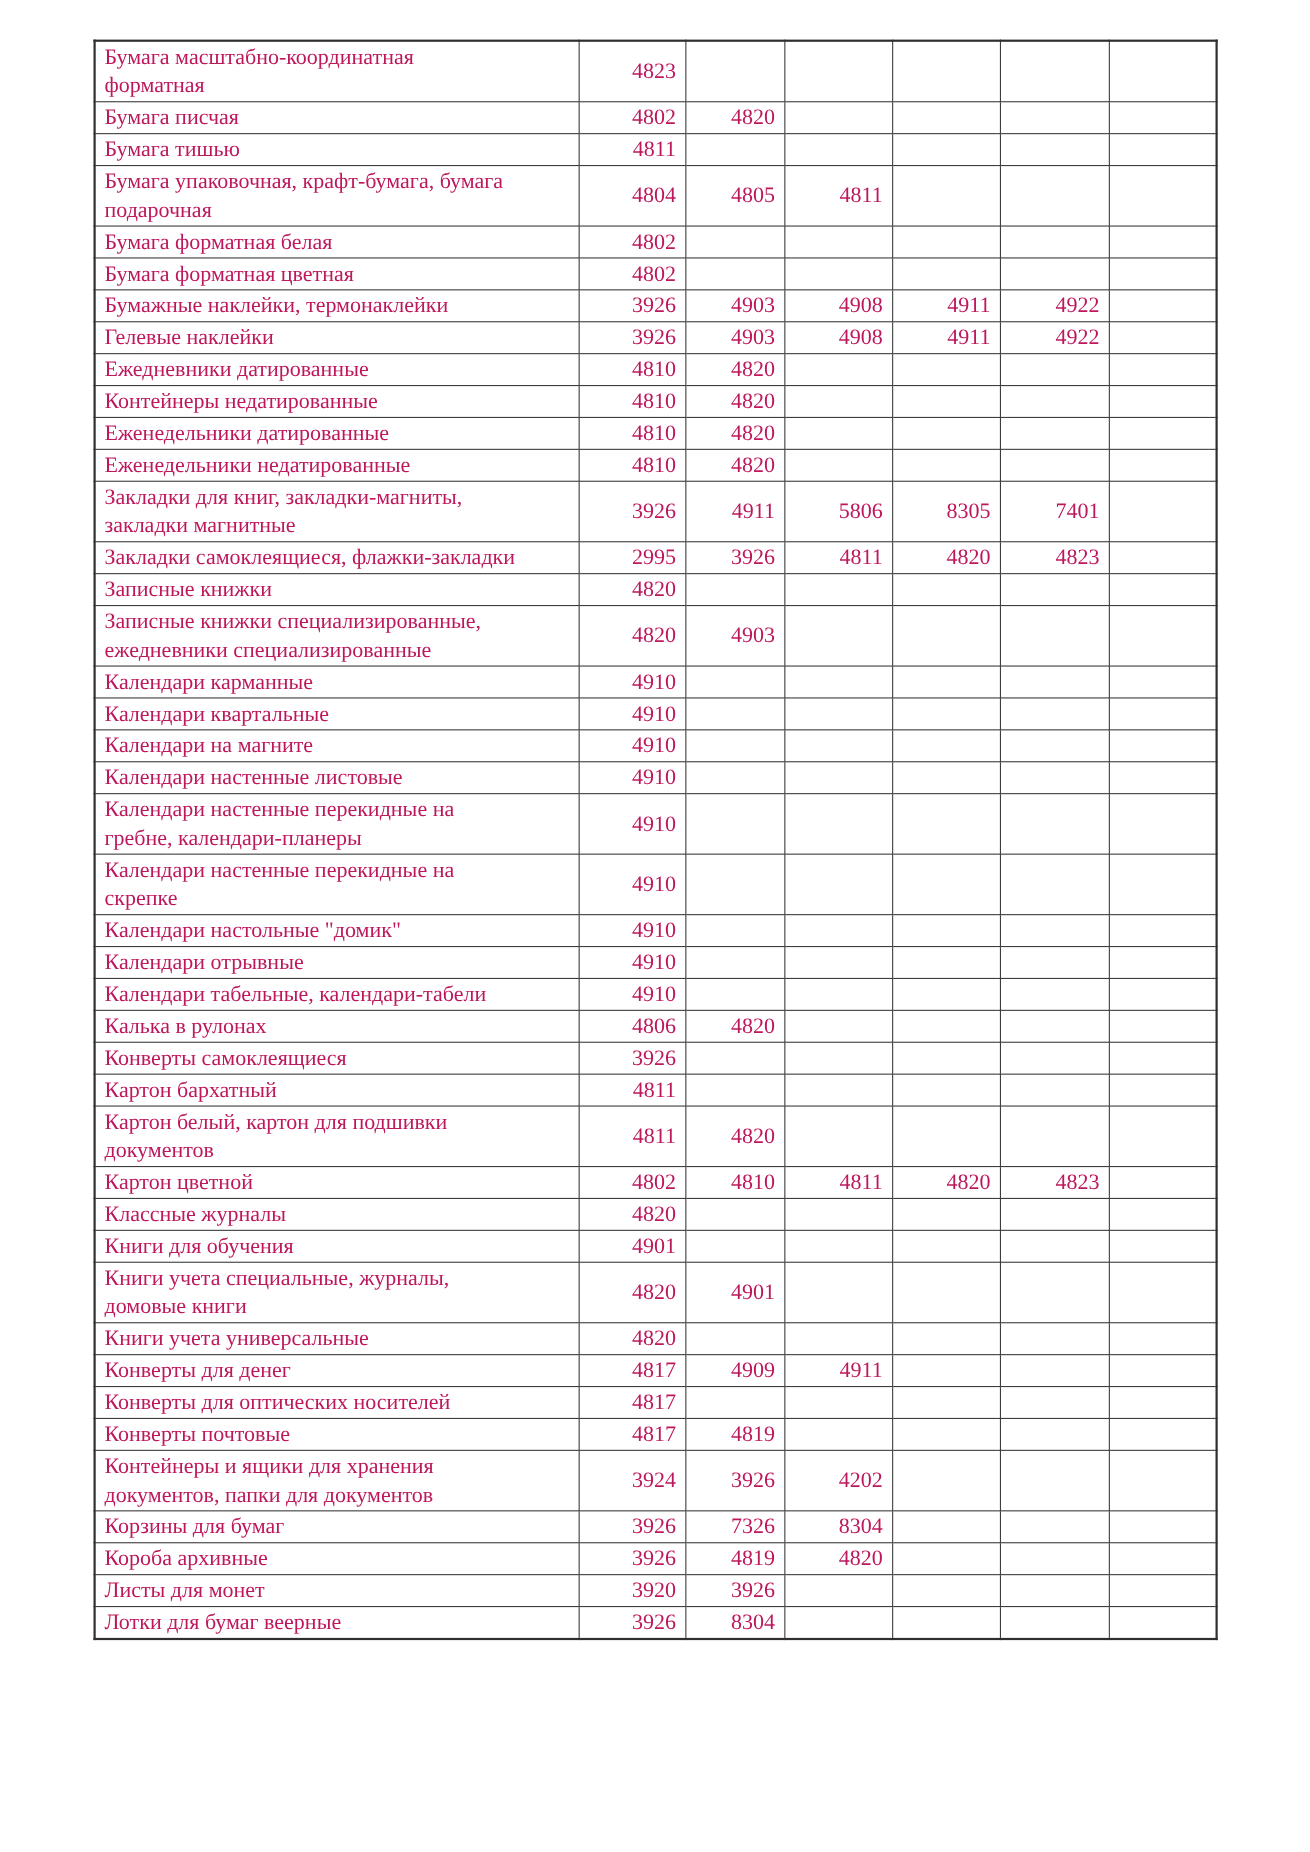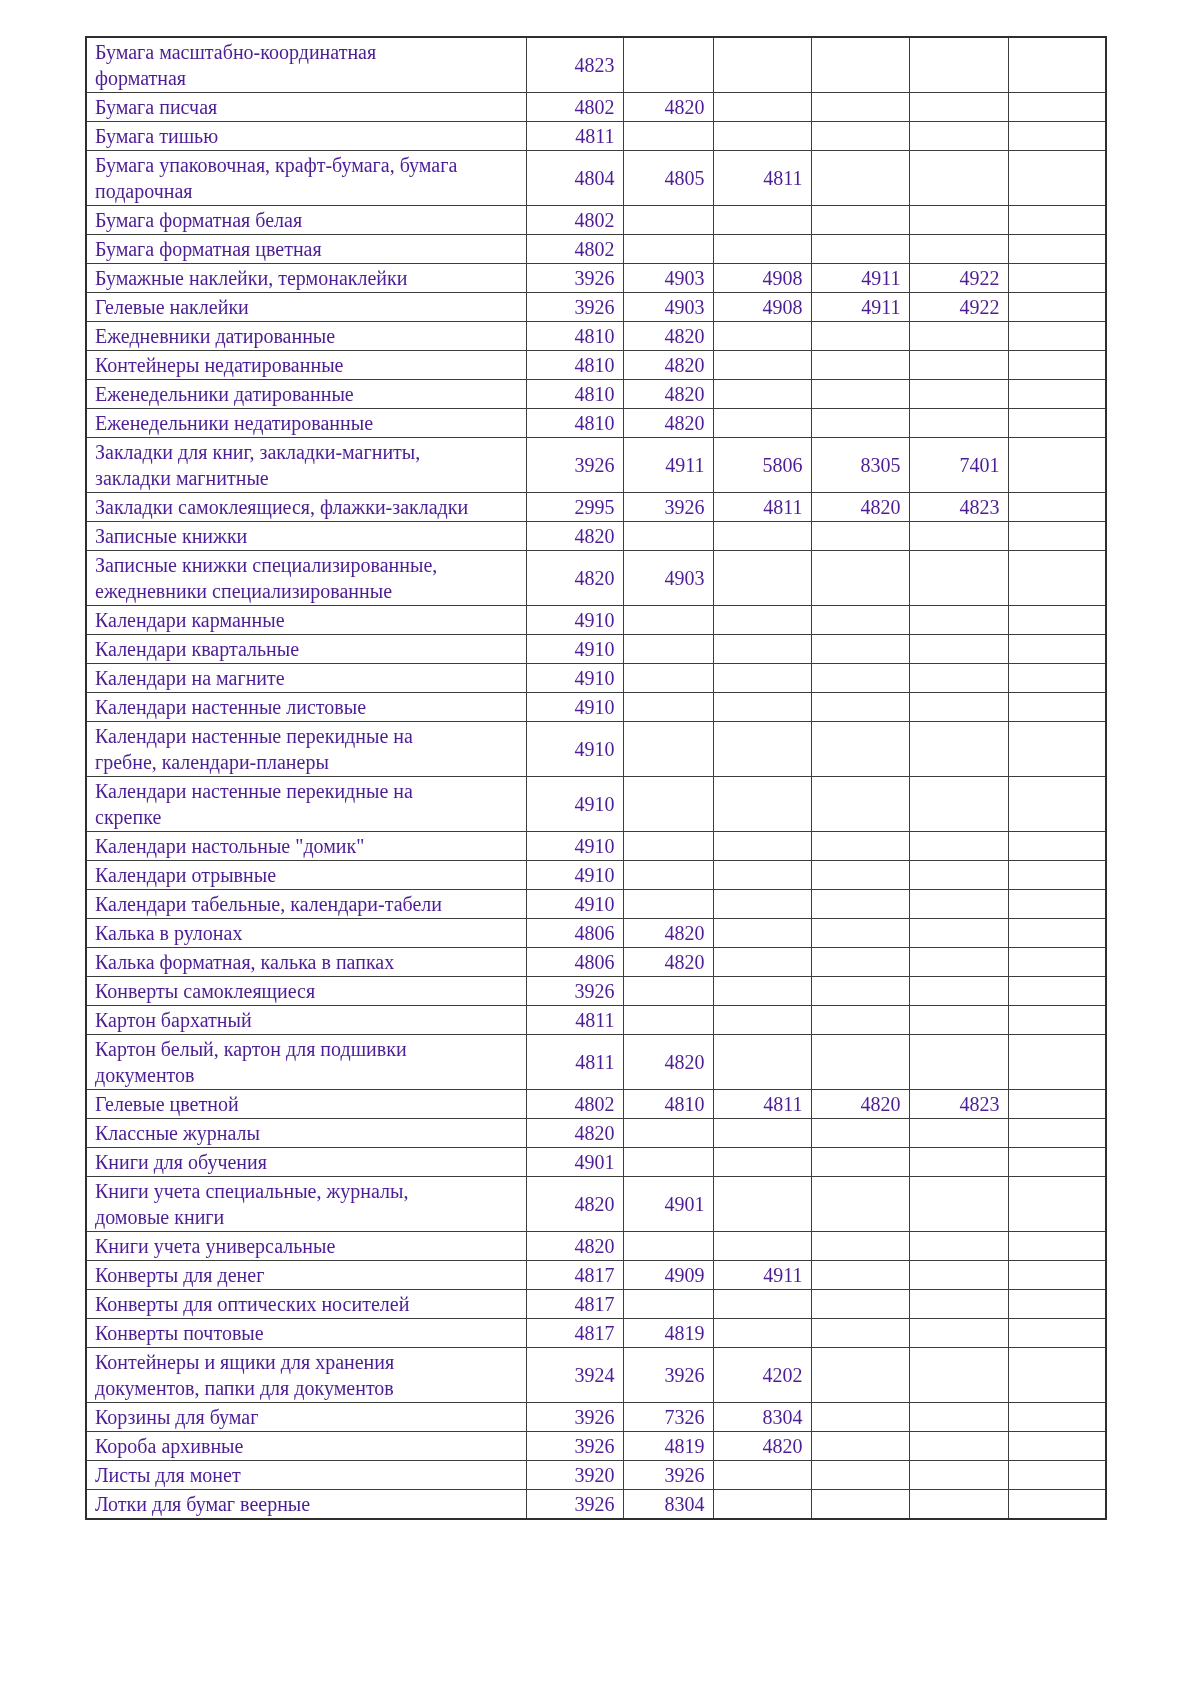--- a/index.html
+++ b/index.html
@@ -6,21 +6,21 @@
     margin: 0;
     padding: 0;
     background: #ffffff;
   }
   .page {
     position: relative;
     width: 1191px;
     height: 1684px;
     background: #ffffff;
     font-family: "Liberation Serif", "DejaVu Serif", serif;
-    color: #4c1d95;
+    color: #be185d;
     overflow: hidden;
   }
   table.codes-table {
     position: absolute;
     left: 85px;
     top: 36px;
     width: 1020px;
     border-collapse: collapse;
     table-layout: fixed;
     border: 2px solid #2f2f2f;
@@ -292,29 +292,20 @@
         <tr>
           <td class="name">Калька в рулонах</td>
           <td class="code">4806</td>
           <td class="code">4820</td>
           <td class="code"></td>
           <td class="code"></td>
           <td class="code"></td>
           <td class="code"></td>
         </tr>
         <tr>
-          <td class="name">Калька форматная, калька в папках</td>
-          <td class="code">4806</td>
-          <td class="code">4820</td>
-          <td class="code"></td>
-          <td class="code"></td>
-          <td class="code"></td>
-          <td class="code"></td>
-        </tr>
-        <tr>
           <td class="name">Конверты самоклеящиеся</td>
           <td class="code">3926</td>
           <td class="code"></td>
           <td class="code"></td>
           <td class="code"></td>
           <td class="code"></td>
           <td class="code"></td>
         </tr>
         <tr>
           <td class="name">Картон бархатный</td>
@@ -329,21 +320,21 @@
           <td class="name">Картон белый, картон для подшивки
 документов</td>
           <td class="code">4811</td>
           <td class="code">4820</td>
           <td class="code"></td>
           <td class="code"></td>
           <td class="code"></td>
           <td class="code"></td>
         </tr>
         <tr>
-          <td class="name">Гелевые цветной</td>
+          <td class="name">Картон цветной</td>
           <td class="code">4802</td>
           <td class="code">4810</td>
           <td class="code">4811</td>
           <td class="code">4820</td>
           <td class="code">4823</td>
           <td class="code"></td>
         </tr>
         <tr>
           <td class="name">Классные журналы</td>
           <td class="code">4820</td>

